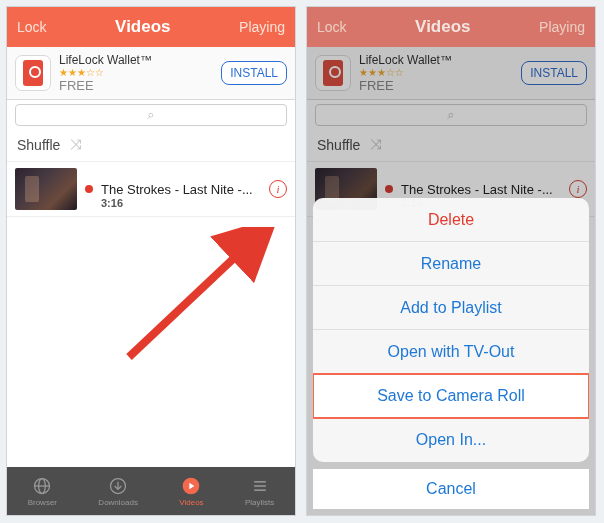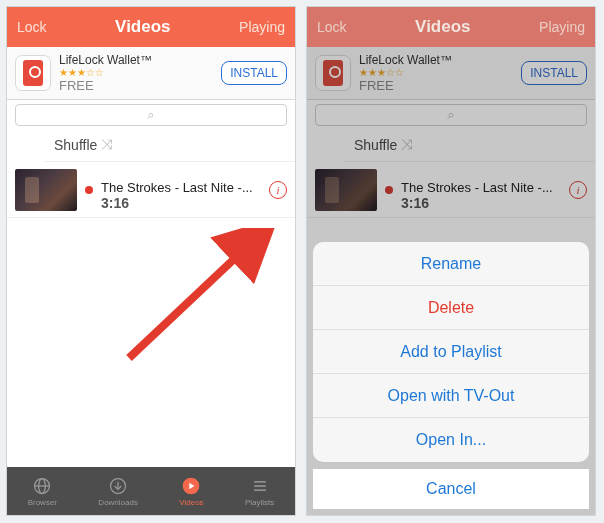--- a/index.html
+++ b/index.html
@@ -11,29 +11,29 @@
   .ad { display: flex; align-items: center; gap: 8px; padding: 6px 8px; border-bottom: 1px solid #d9d9d9; background: #fafafa; }
   .ad-icon { width: 36px; height: 36px; background: #fff; border: 1px solid #d9d9d9; border-radius: 7px; display: flex; align-items: center; justify-content: center; }
   .ad-icon-inner { width: 20px; height: 26px; background: #e64a3b; border-radius: 3px; position: relative; }
   .ad-icon-inner::after { content: ""; position: absolute; left: 6px; top: 6px; width: 8px; height: 8px; border: 2px solid #fff; border-radius: 50%; }
   .ad-text { flex: 1; }
   .ad-title { font-size: 12px; color: #333; font-weight: 400; }
   .stars { color: #f5a623; font-size: 10px; letter-spacing: 0; }
   .ad-free { font-size: 13px; color: #888; }
   .install-btn { border: 1.5px solid #2b6fd6; color: #2b6fd6; background: #fff; border-radius: 8px; padding: 4px 8px; font-size: 12px; font-weight: 400; }
   .searchbar { margin: 4px 8px; height: 22px; background: #fff; border: 1px solid #cfcfcf; border-radius: 4px; display: flex; align-items: center; justify-content: center; color: #bcbcbc; font-size: 13px; }
-  .shuffle-row { display: flex; align-items: center; gap: 4px; padding: 6px 10px 8px; font-size: 14px; color: #4a4a4a; border-bottom: 1px solid #eee; margin-left: 37px; }
+  .shuffle-row { display: flex; align-items: center; gap: 10px; padding: 6px 10px 8px; font-size: 14px; color: #4a4a4a; border-bottom: 1px solid #eee; }
   .shuffle-icon { color: #bdbdbd; font-size: 14px; }
   .video-row { display: flex; align-items: center; gap: 8px; padding: 6px 8px; border-bottom: 1px solid #eee; position: relative; }
   .thumb { width: 62px; height: 42px; background: linear-gradient(135deg, #2b2330 0%, #4a3b42 40%, #6b4a3c 70%, #1f1a22 100%); border-radius: 2px; position: relative; }
   .thumb::after { content: ""; position: absolute; left: 10px; top: 8px; width: 14px; height: 26px; background: rgba(255, 200, 150, 0.25); border-radius: 2px; }
   .reddot { width: 8px; height: 8px; background: #e23b2e; border-radius: 50%; flex-shrink: 0; }
   .video-meta { flex: 1; min-width: 0; }
   .video-title { font-size: 13px; color: #222; white-space: nowrap; overflow: hidden; text-overflow: ellipsis; margin-top: 12px; }
-  .video-dur { font-size: 14px; color: #555; font-weight: 600; }
+  .video-dur { font-size: 11px; color: #555; font-weight: 600; }
   .info-btn { width: 18px; height: 18px; border: 1.5px solid #e23b2e; color: #e23b2e; border-radius: 50%; display: flex; align-items: center; justify-content: center; font-size: 11px; font-style: italic; font-family: Georgia, serif; flex-shrink: 0; background: #fff; }
   .content { flex: 1; background: #fff; position: relative; }
   .tabbar { background: #4d4d4d; height: 48px; display: flex; align-items: center; justify-content: space-around; }
   .tab { display: flex; flex-direction: column; align-items: center; gap: 1px; color: #9a9a9a; font-size: 8px; }
   .tab.active { color: #f4694e; }
   .tab .glyph { width: 22px; height: 22px; display: flex; align-items: center; justify-content: center; }
   .glyph svg { width: 20px; height: 20px; }
   
   .arrow { position: absolute; pointer-events: none; }
   
@@ -180,24 +180,25 @@
           <div class="video-dur">3:16</div>
         </div>
         <div class="info-btn">i</div>
       </div>
       <div class="content-bg" style="flex:1"></div>
 
       <div class="dimmer"></div>
 
       <div class="sheet-area">
         <div class="sheet">
+          <div class="sheet-item destructive">Delete</div>
           <div class="sheet-item">Rename</div>
-          <div class="sheet-item destructive">Delete</div>
           <div class="sheet-item">Add to Playlist</div>
           <div class="sheet-item">Open with TV-Out</div>
+          <div class="sheet-item highlight">Save to Camera Roll</div>
           <div class="sheet-item">Open In...</div>
         </div>
         <div class="cancel-sheet">Cancel</div>
       </div>
     </div>
   </div>
 
 </div>
 
 </body></html>

